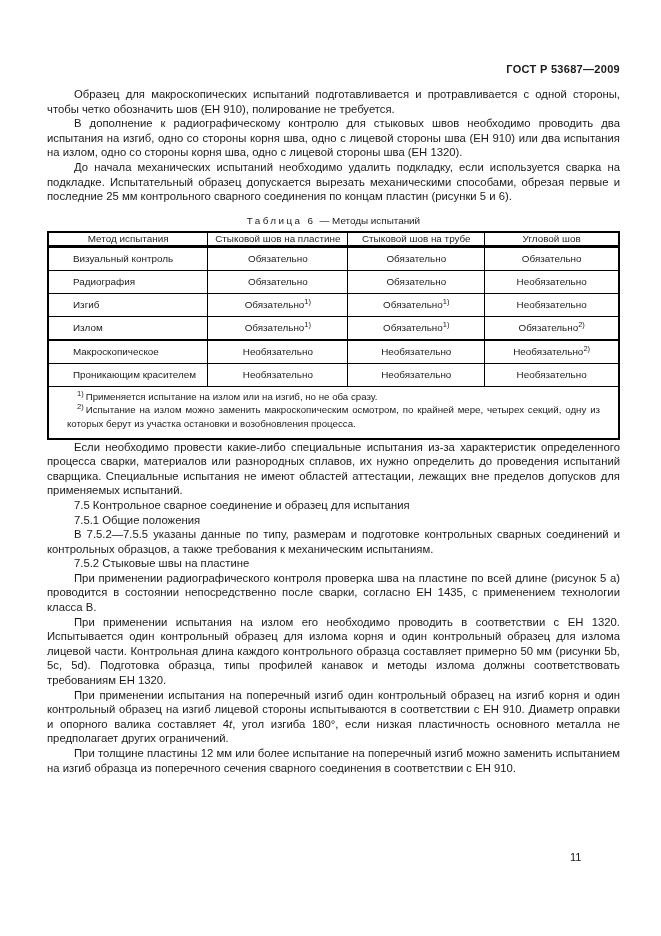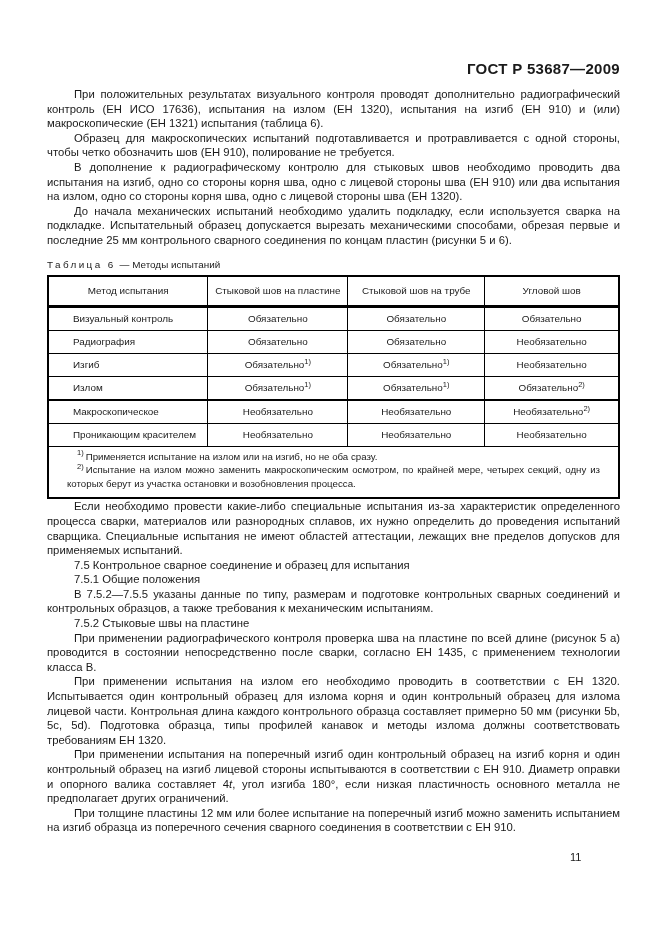--- a/index.html
+++ b/index.html
@@ -10,55 +10,55 @@
     height: 936px;
     background: #ffffff;
     overflow: hidden;
     font-family: "Liberation Sans", "DejaVu Sans", sans-serif;
     color: #1a1a1a;
   }
   .doc-header {
     margin: 62px 41px 0 47px;
     text-align: right;
     font-weight: 700;
-    font-size: 15px;
+    font-size: 11px;
     line-height: 14px;
     letter-spacing: 0.3px;
   }
   .content {
     margin: 11px 41px 0 47px;
     font-size: 11.3px;
     line-height: 14.6px;
     text-align: justify;
   }
   p.body-p { margin: 0; text-indent: 27px; }
   p.head  { margin: 0; text-indent: 27px; font-weight: 400; text-align: left; }
 
   .tbl-caption {
     margin: 11px 0 4px;
     font-size: 9.9px;
     line-height: 12px;
-    text-align: left;
+    text-align: center;
   }
   .cap-label { letter-spacing: 2.4px; margin-right: 4px; }
 
   table.t6 {
     width: 100%;
     border-collapse: collapse;
     font-size: 9.9px;
     line-height: 12px;
     color: #1a1a1a;
     border: 2px solid #000;
   }
   .t6 th {
     border: 1px solid #000;
     border-bottom: 3px solid #000;
     font-weight: 400;
     text-align: center;
-    padding: 8px 4px;
+    padding: 0 4px;
   }
   .t6 td {
     border: 1px solid #000;
     padding: 5px 6px;
     vertical-align: middle;
   }
   .t6 td.method { text-align: left; padding-left: 24px; }
   .t6 td.val { text-align: center; }
   .t6 tr.sep-top td { border-top: 2px solid #000; }
   sup.fnmark { font-size: 7.5px; line-height: 0; }
@@ -84,21 +84,20 @@
 </style>
 </head>
 <body>
 
 <div class="page">
 
   <div class="doc-header">ГОСТ Р 53687—2009</div>
 
   <div class="content">
 
-    <p class="body-p">При положительных результатах визуального контроля проводят дополнительно радиографический контроль (ЕН ИСО 17636), испытания на излом (ЕН 1320), испытания на изгиб (ЕН 910) и (или) макроскопические (ЕН 1321) испытания (таблица 6).</p>
     <p class="body-p">Образец для макроскопических испытаний подготавливается и протравливается с одной стороны, чтобы четко обозначить шов (ЕН 910), полирование не требуется.</p>
     <p class="body-p">В дополнение к радиографическому контролю для стыковых швов необходимо проводить два испытания на изгиб, одно со стороны корня шва, одно с лицевой стороны шва (ЕН 910) или два испытания на излом, одно со стороны корня шва, одно с лицевой стороны шва (ЕН 1320).</p>
     <p class="body-p">До начала механических испытаний необходимо удалить подкладку, если используется сварка на подкладке. Испытательный образец допускается вырезать механическими способами, обрезая первые и последние 25 мм контрольного сварного соединения по концам пластин (рисунки 5 и 6).</p>
 
     <div class="tbl-caption">
       <span class="cap-label">Таблица 6</span><span>— Методы испытаний</span>
     </div>
 
     <table class="t6">
       <colgroup>

